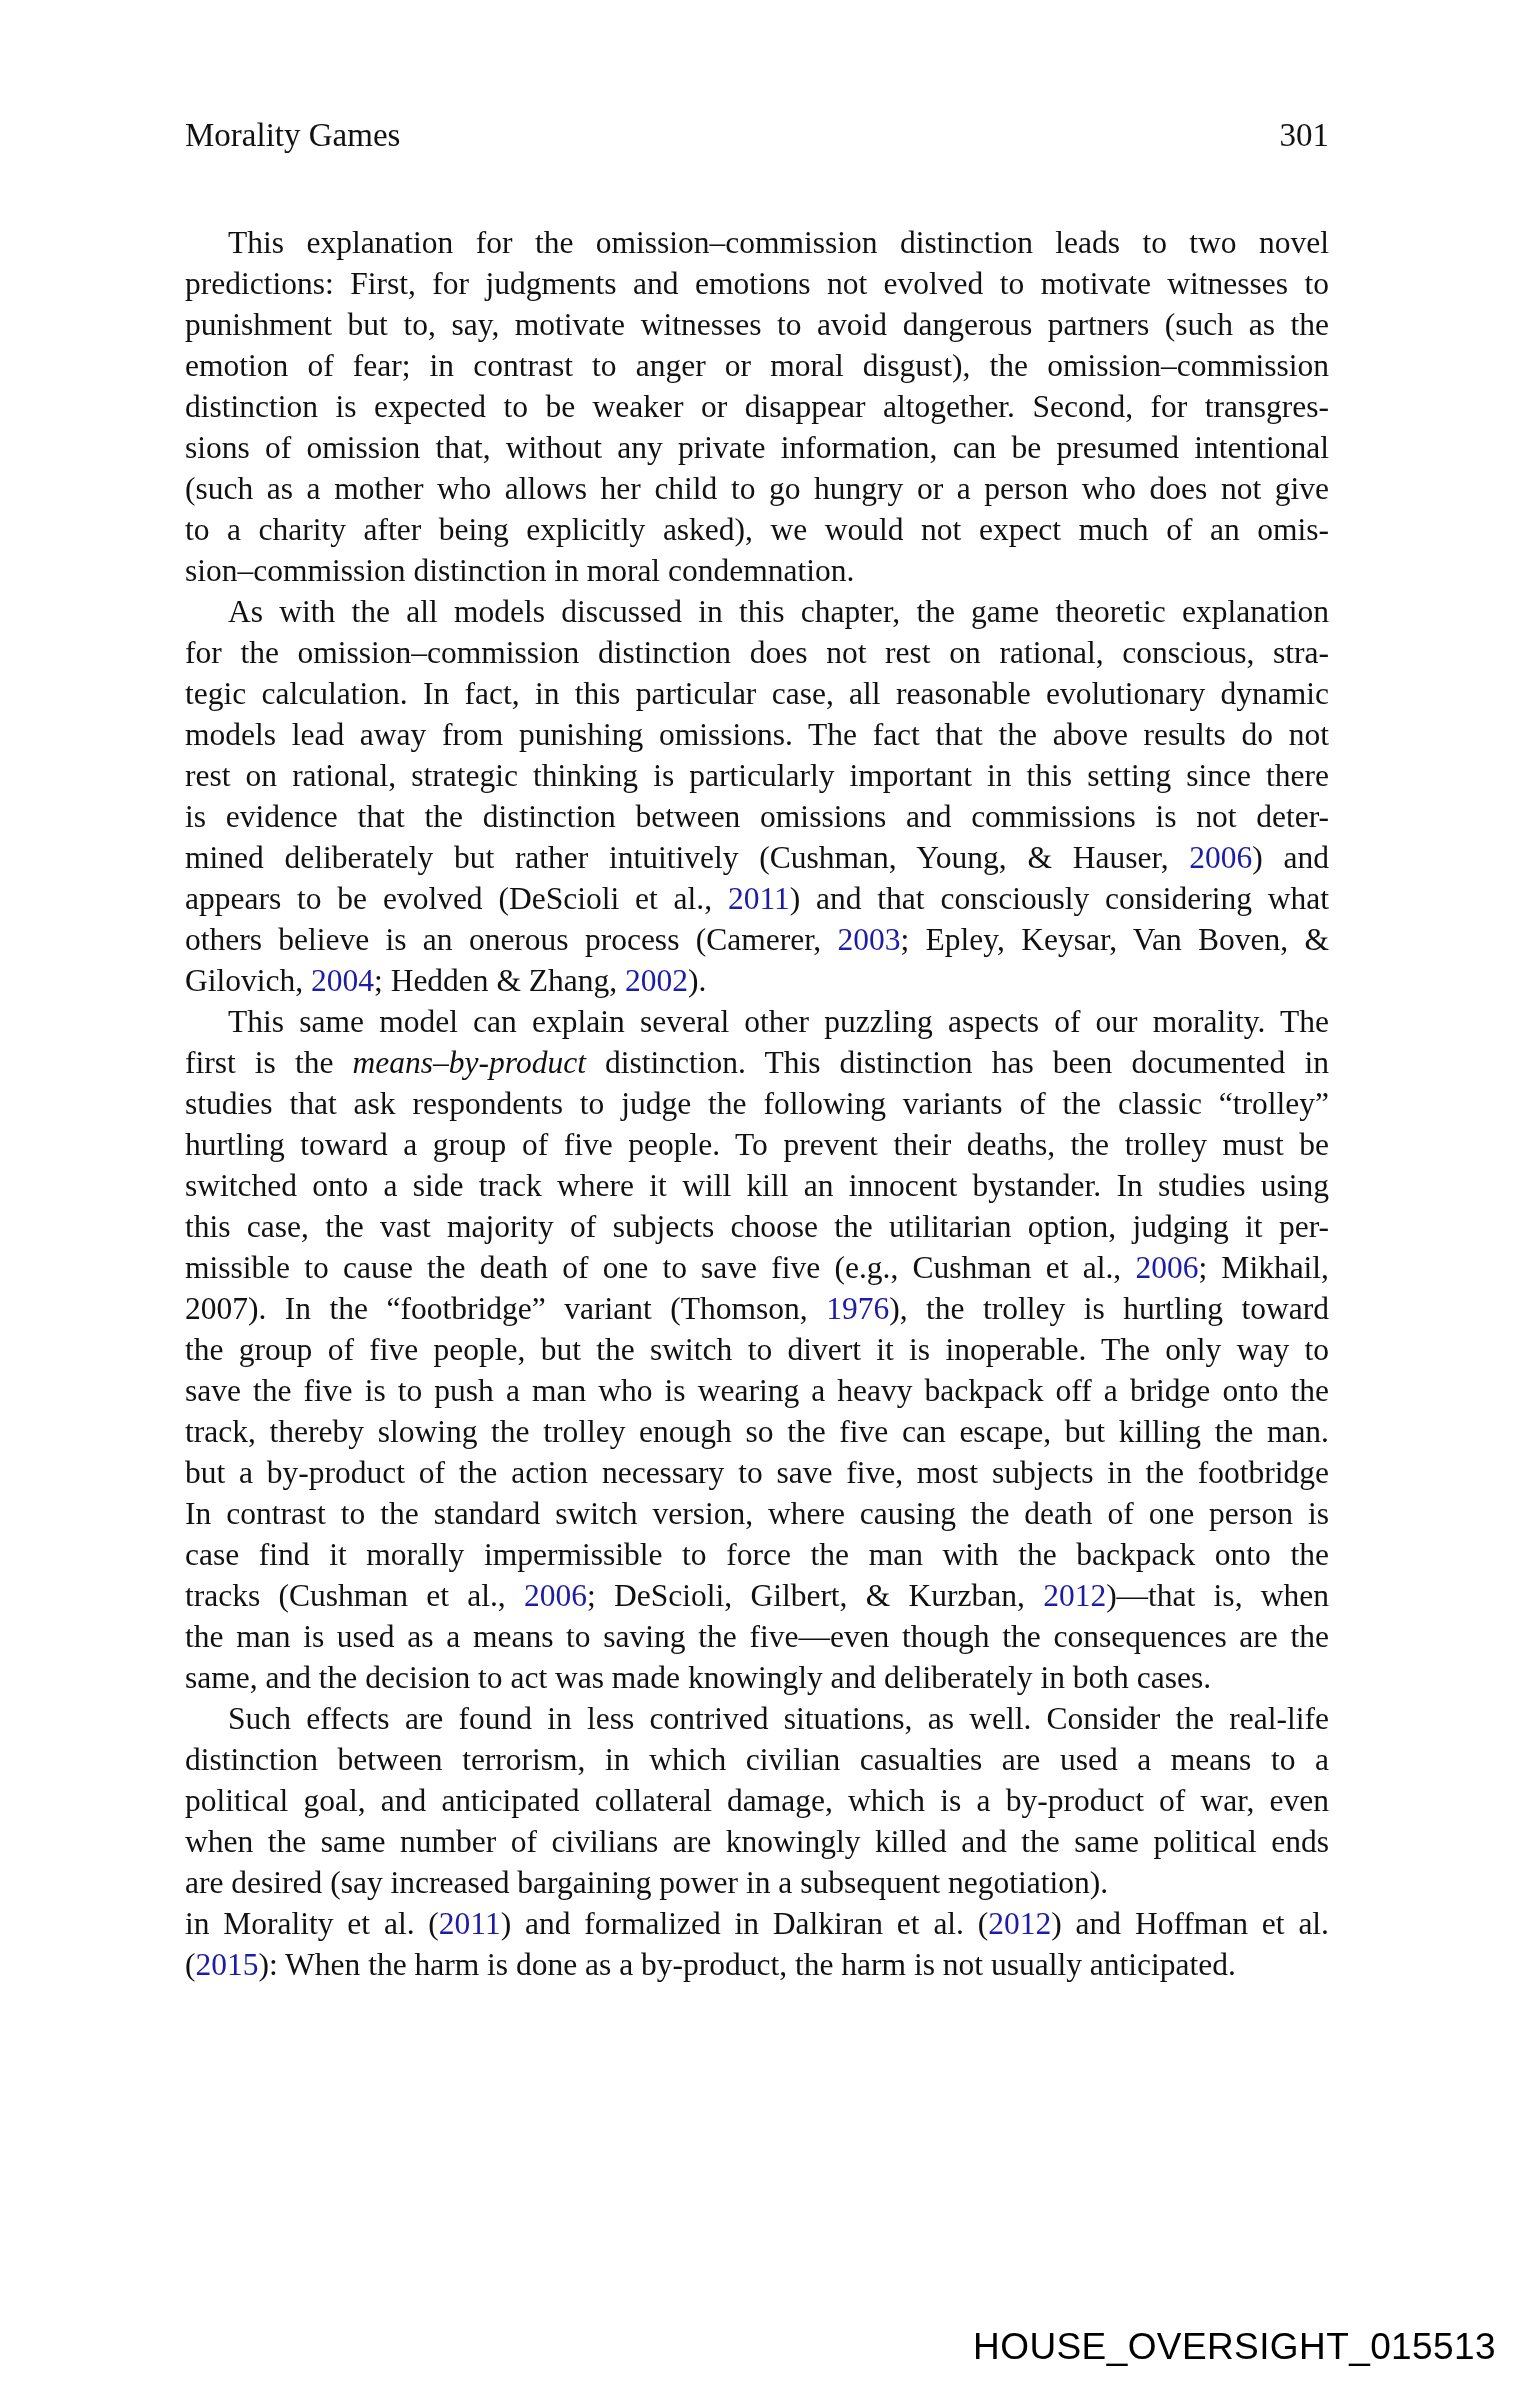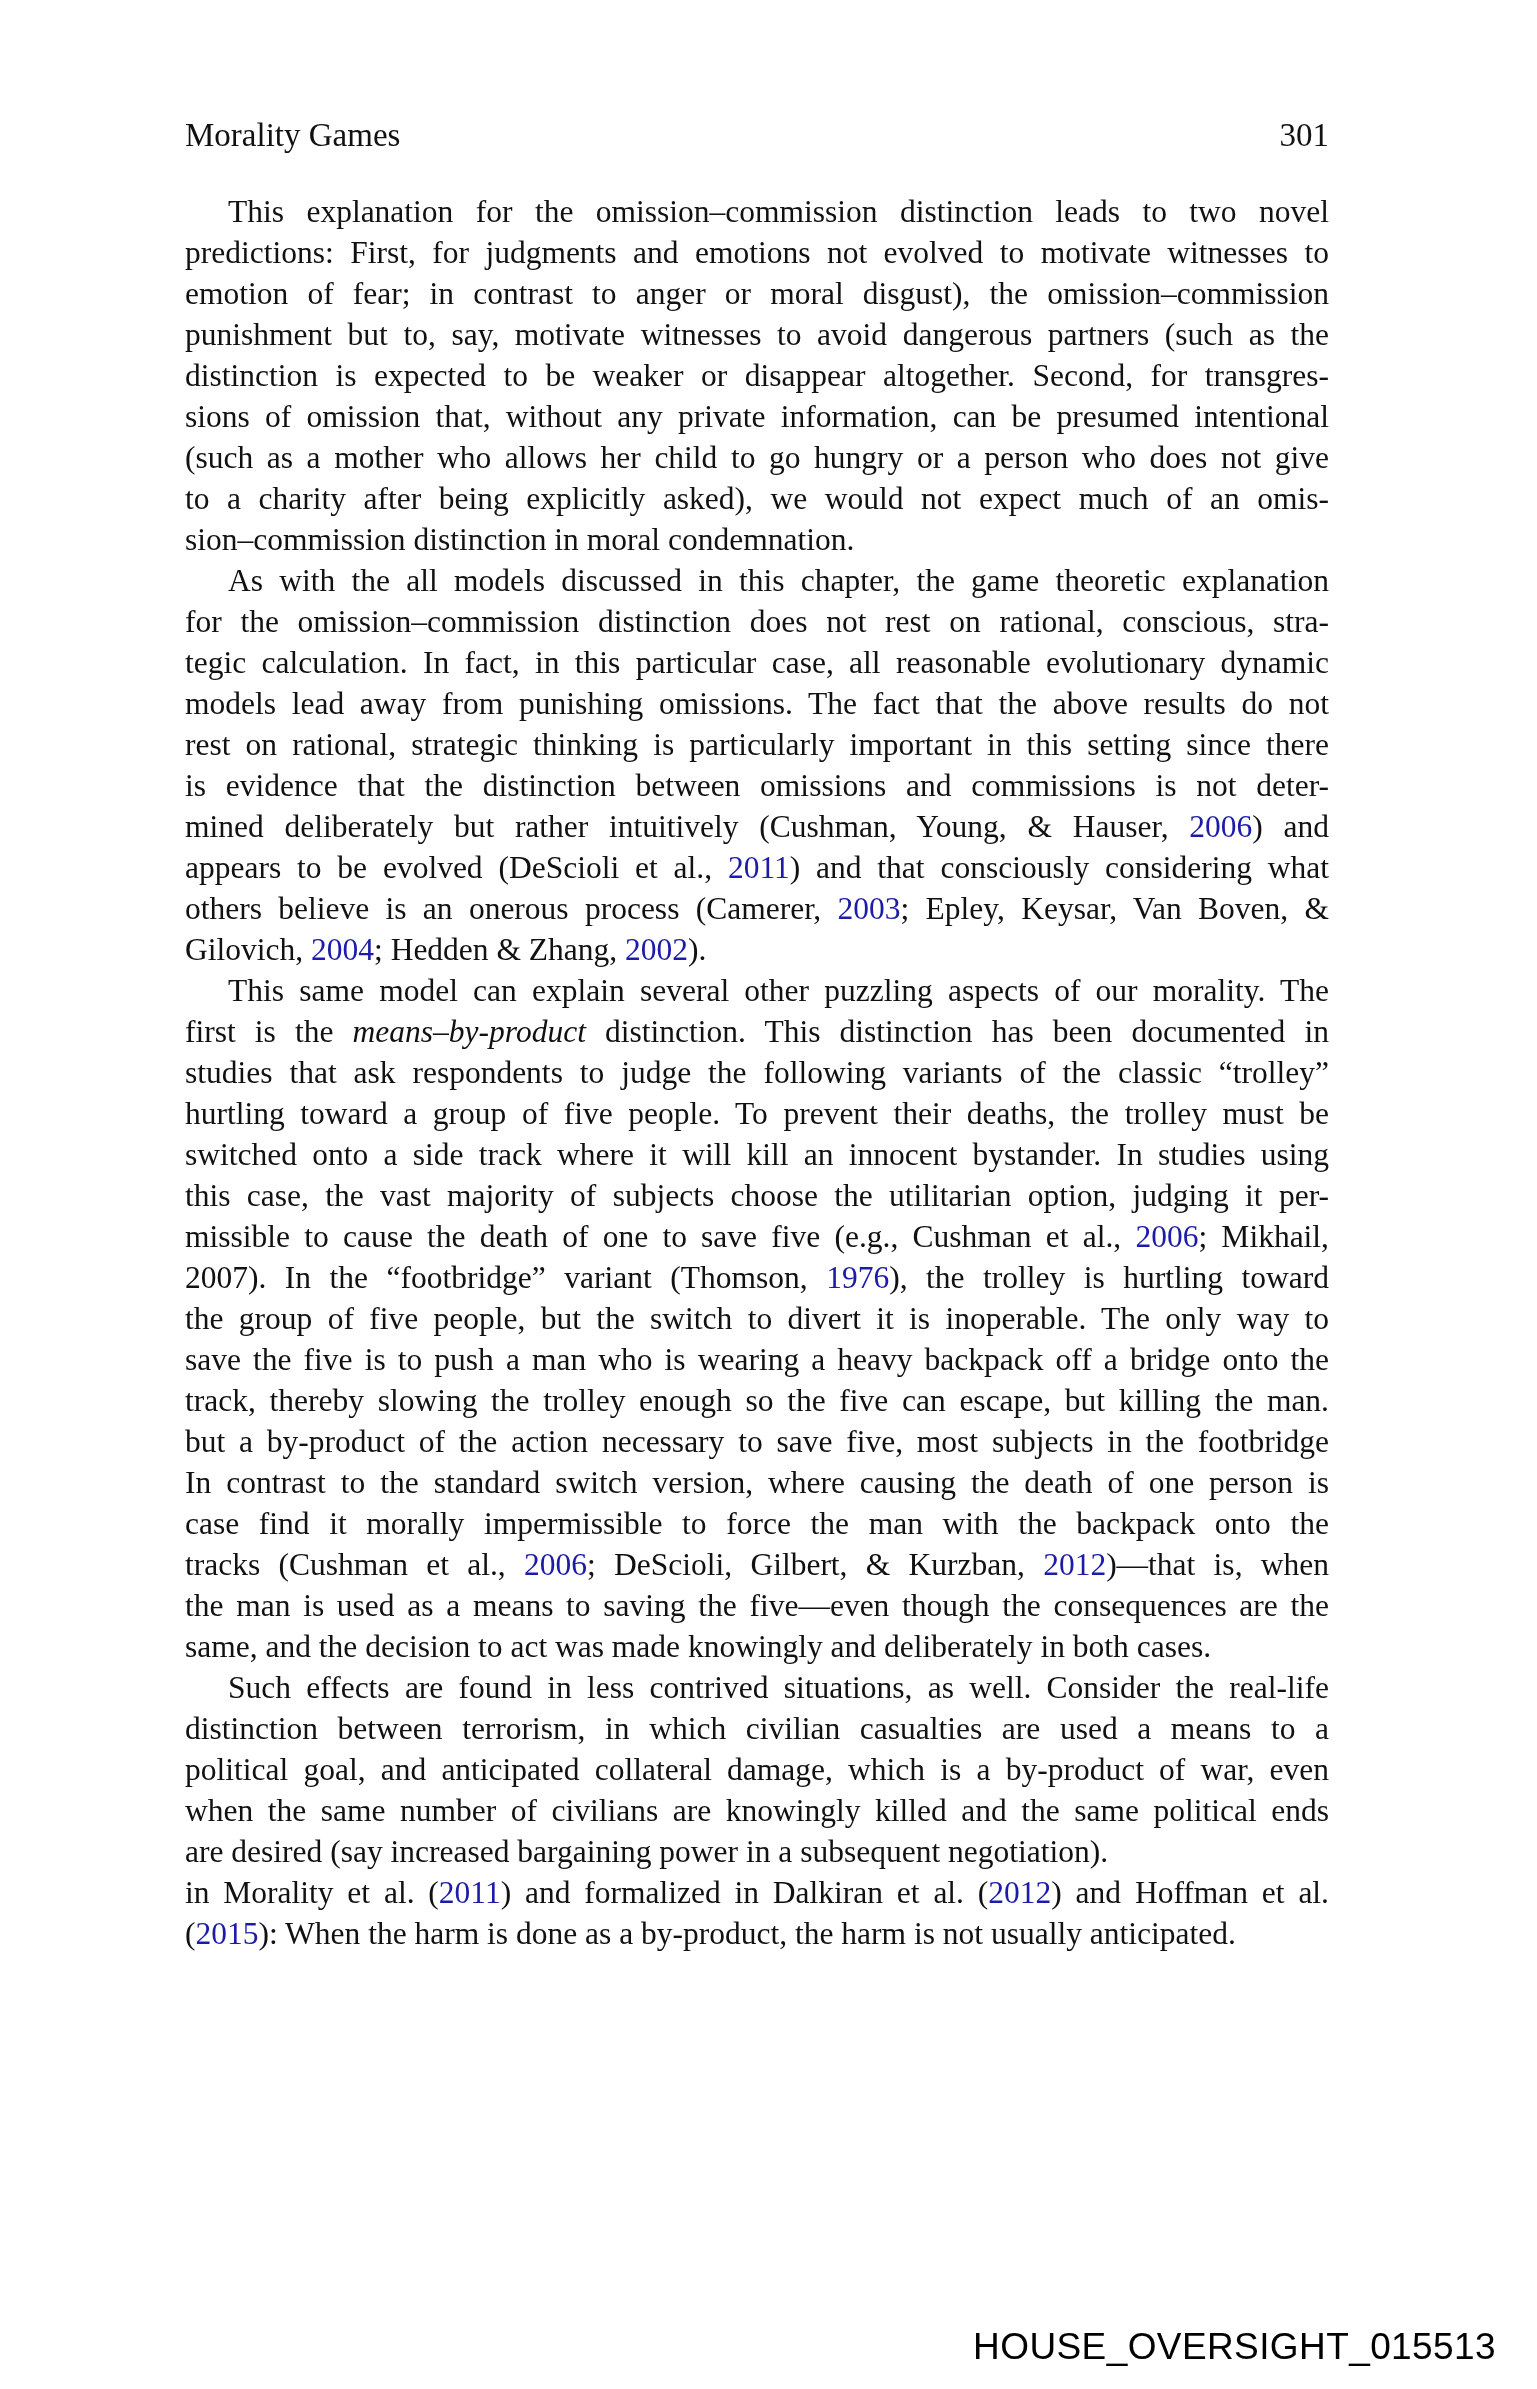--- a/index.html
+++ b/index.html
@@ -29,21 +29,21 @@
       left: 0;
       top: 0;
     }
     .running-head .page-num {
       position: absolute;
       right: 0;
       top: 0;
     }
     .body-text {
       position: absolute;
-      top: 191px;
+      top: 222px;
       left: 185px;
       width: 1144px;
       font-size: 31.5px;
       line-height: 41px;
       text-align: justify;
       hyphens: manual;
     }
     .body-text .line {
       display: block;
       text-align: justify;
@@ -89,22 +89,22 @@
 
 <div class="running-head">
   <span class="title">Morality Games</span>
   <span class="page-num">301</span>
 </div>
 
 <div class="body-text" id="body-text">
     <div>
       <div class="line indent"><span class="line-inner"><span>This explanation for the omission–commission distinction leads to two novel</span></span></div>
       <div class="line"><span class="line-inner"><span>predictions: First, for judgments and emotions not evolved to motivate witnesses to</span></span></div>
+      <div class="line"><span class="line-inner"><span>punishment but to, say, motivate witnesses to avoid dangerous partners (such as the</span></span></div>
       <div class="line"><span class="line-inner"><span>emotion of fear; in contrast to anger or moral disgust), the omission–commission</span></span></div>
-      <div class="line"><span class="line-inner"><span>punishment but to, say, motivate witnesses to avoid dangerous partners (such as the</span></span></div>
       <div class="line"><span class="line-inner"><span>distinction is expected to be weaker or disappear altogether. Second, for transgres-</span></span></div>
       <div class="line"><span class="line-inner"><span>sions of omission that, without any private information, can be presumed intentional</span></span></div>
       <div class="line"><span class="line-inner"><span>(such as a mother who allows her child to go hungry or a person who does not give</span></span></div>
       <div class="line"><span class="line-inner"><span>to a charity after being explicitly asked), we would not expect much of an omis-</span></span></div>
       <div class="line last"><span class="line-inner"><span>sion–commission distinction in moral condemnation.</span></span></div>
     </div>
     <div>
       <div class="line indent"><span class="line-inner"><span>As with the all models discussed in this chapter, the game theoretic explanation</span></span></div>
       <div class="line"><span class="line-inner"><span>for the omission–commission distinction does not rest on rational, conscious, stra-</span></span></div>
       <div class="line"><span class="line-inner"><span>tegic calculation. In fact, in this particular case, all reasonable evolutionary dynamic</span></span></div>

